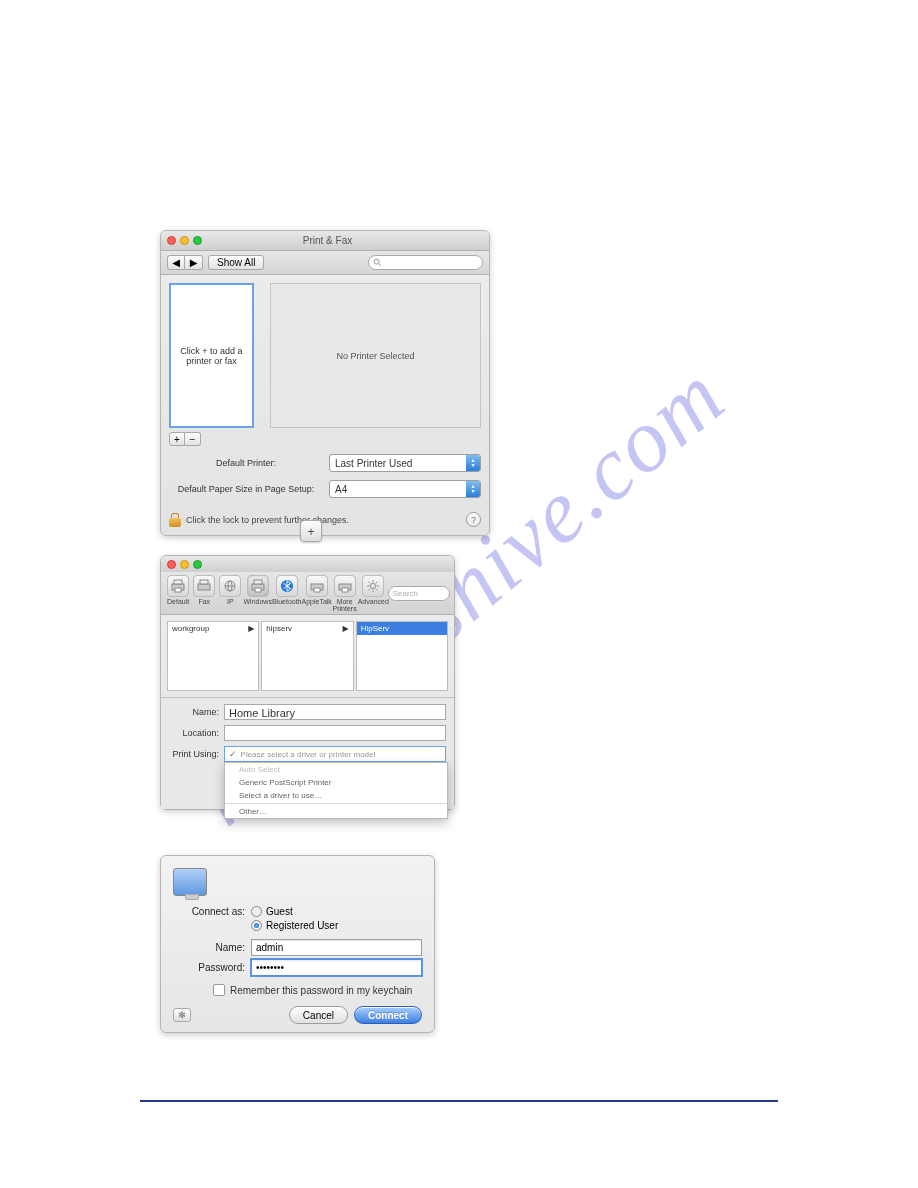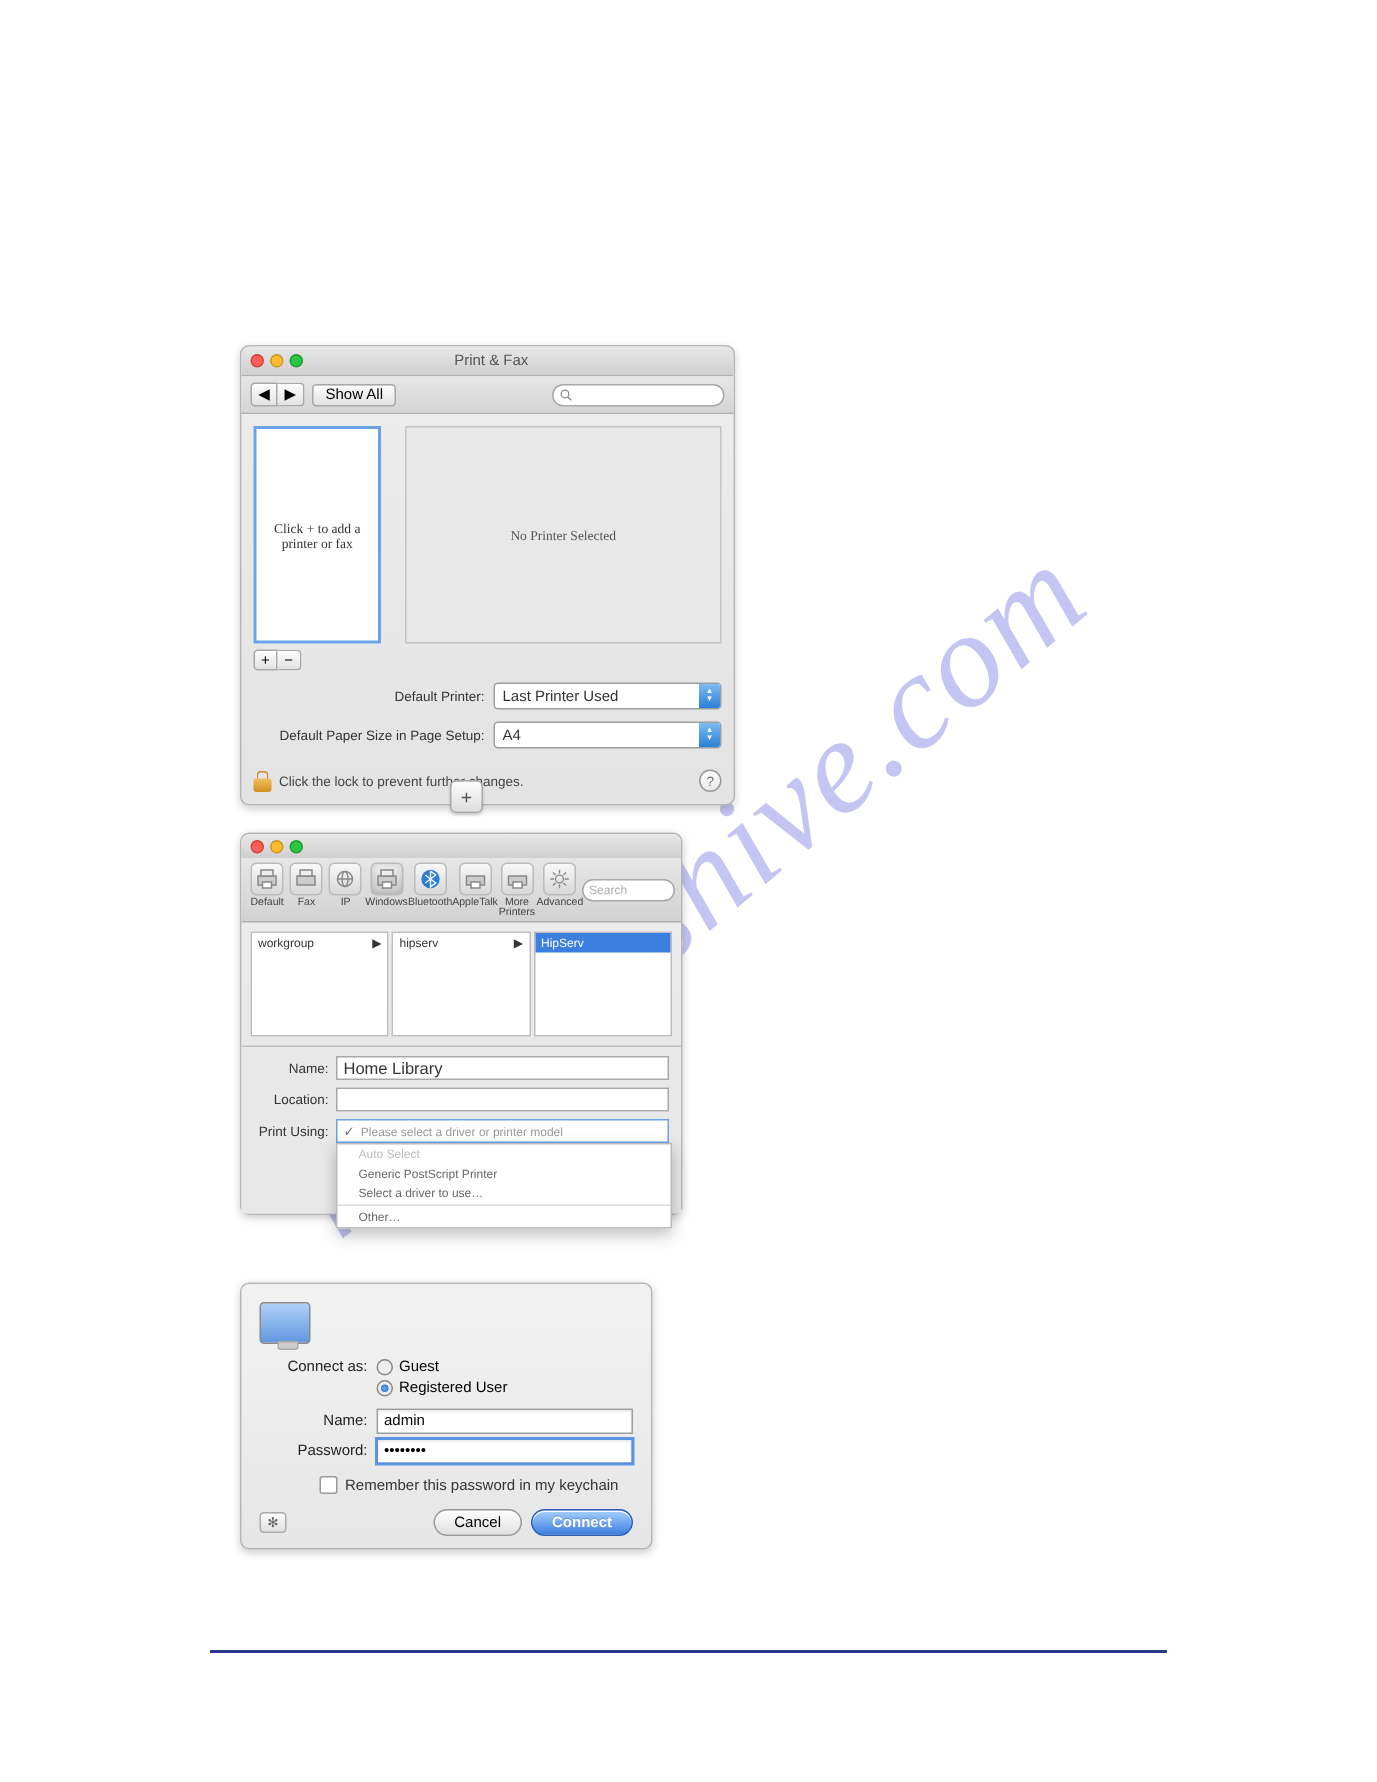--- a/index.html
+++ b/index.html
@@ -26,28 +26,28 @@
   #win1 { position:absolute; left:160px; top:230px; width:330px; background:linear-gradient(#ededed,#e3e3e3); border:1px solid #b5b5b5; border-radius:6px; box-shadow:0 2px 6px rgba(0,0,0,.2); }
   #win1 .titlebar { display:flex; align-items:center; height:20px; background:linear-gradient(#e8e8e8,#cfcfcf); border-bottom:1px solid #b0b0b0; border-radius:6px 6px 0 0; font-size:10px; }
   #win1 .titlebar .title { flex:1; text-align:center; color:#555; }
   #win1 .toolbar { display:flex; align-items:center; gap:5px; padding:4px 6px; background:linear-gradient(#e6e6e6,#d5d5d5); border-bottom:1px solid #b0b0b0; }
   #win1 .nav { display:flex; }
   #win1 .nav .mac-btn { border-radius:3px 0 0 3px; width:18px; padding:1px 0; }
   #win1 .nav .mac-btn + .mac-btn { border-radius:0 3px 3px 0; border-left:none; }
   #win1 .search { margin-left:auto; width:115px; height:15px; background:#fff; border:1px solid #a8a8a8; border-radius:8px; display:flex; align-items:center; padding:0 4px; }
   #win1 .search svg { width:9px; height:9px; fill:#888; }
   #win1 .body { padding:8px; }
-  #win1 .cols { display:flex; gap:16px;font-family:Liberation Serif, serif; }
+  #win1 .cols { display:flex; gap:16px; }
   #win1 .plist { width:85px; height:145px; background:#fff; border:2px solid #6aa3e8; display:flex; align-items:center; justify-content:center; text-align:center; font-size:9px; color:#333; padding:5px; }
   #win1 .detail { flex:1; height:145px; background:#e8e8e8; border:1px solid #c4c4c4; display:flex; align-items:center; justify-content:center; font-size:9px; color:#555; }
   #win1 .pm { display:flex; margin-top:4px; }
   #win1 .pm .mac-btn { width:16px; height:14px; padding:0; font-size:10px; border-radius:3px 0 0 3px;}
   #win1 .pm .mac-btn + .mac-btn { border-radius:0 3px 3px 0; border-left:none;}
   #win1 .formrow { display:flex; align-items:center; margin-top:8px; font-size:9px; }
-  #win1 .formrow .lbl { width:160px; text-align:right; padding-right:6px; color:#333; }
+  #win1 .formrow .lbl { width:160px; text-align:center; padding-right:6px; color:#333; }
   #win1 .formrow .aqua-select { flex:1; }
   #win1 .lockrow { display:flex; align-items:center; padding:6px 8px 8px 8px; font-size:9px; color:#444; }
   #win1 .lockrow .help { margin-left:auto; width:15px; height:15px; border:1px solid #999; border-radius:50%; display:flex; align-items:center; justify-content:center; color:#777; font-size:9px; background:linear-gradient(#fff,#e8e8e8);}
   .lock-ico { width:12px; height:14px; margin-right:5px; display:inline-block; position:relative;}
   .lock-ico::before{content:"";position:absolute;left:2px;top:0;width:6px;height:6px;border:1.5px solid #c88a2a;border-bottom:none;border-radius:3px 3px 0 0;}
   .lock-ico::after{content:"";position:absolute;left:0;top:5px;width:12px;height:9px;background:linear-gradient(#f0c060,#d09020);border-radius:2px;}
 
   
   #plusbtn { position:absolute; left:300px; top:520px; width:22px; height:22px; background:linear-gradient(#fdfdfd,#dedede); border:1px solid #aaa; border-radius:4px; display:flex; align-items:center; justify-content:center; font-size:13px; color:#555; box-shadow:0 1px 2px rgba(0,0,0,.2);}
 

